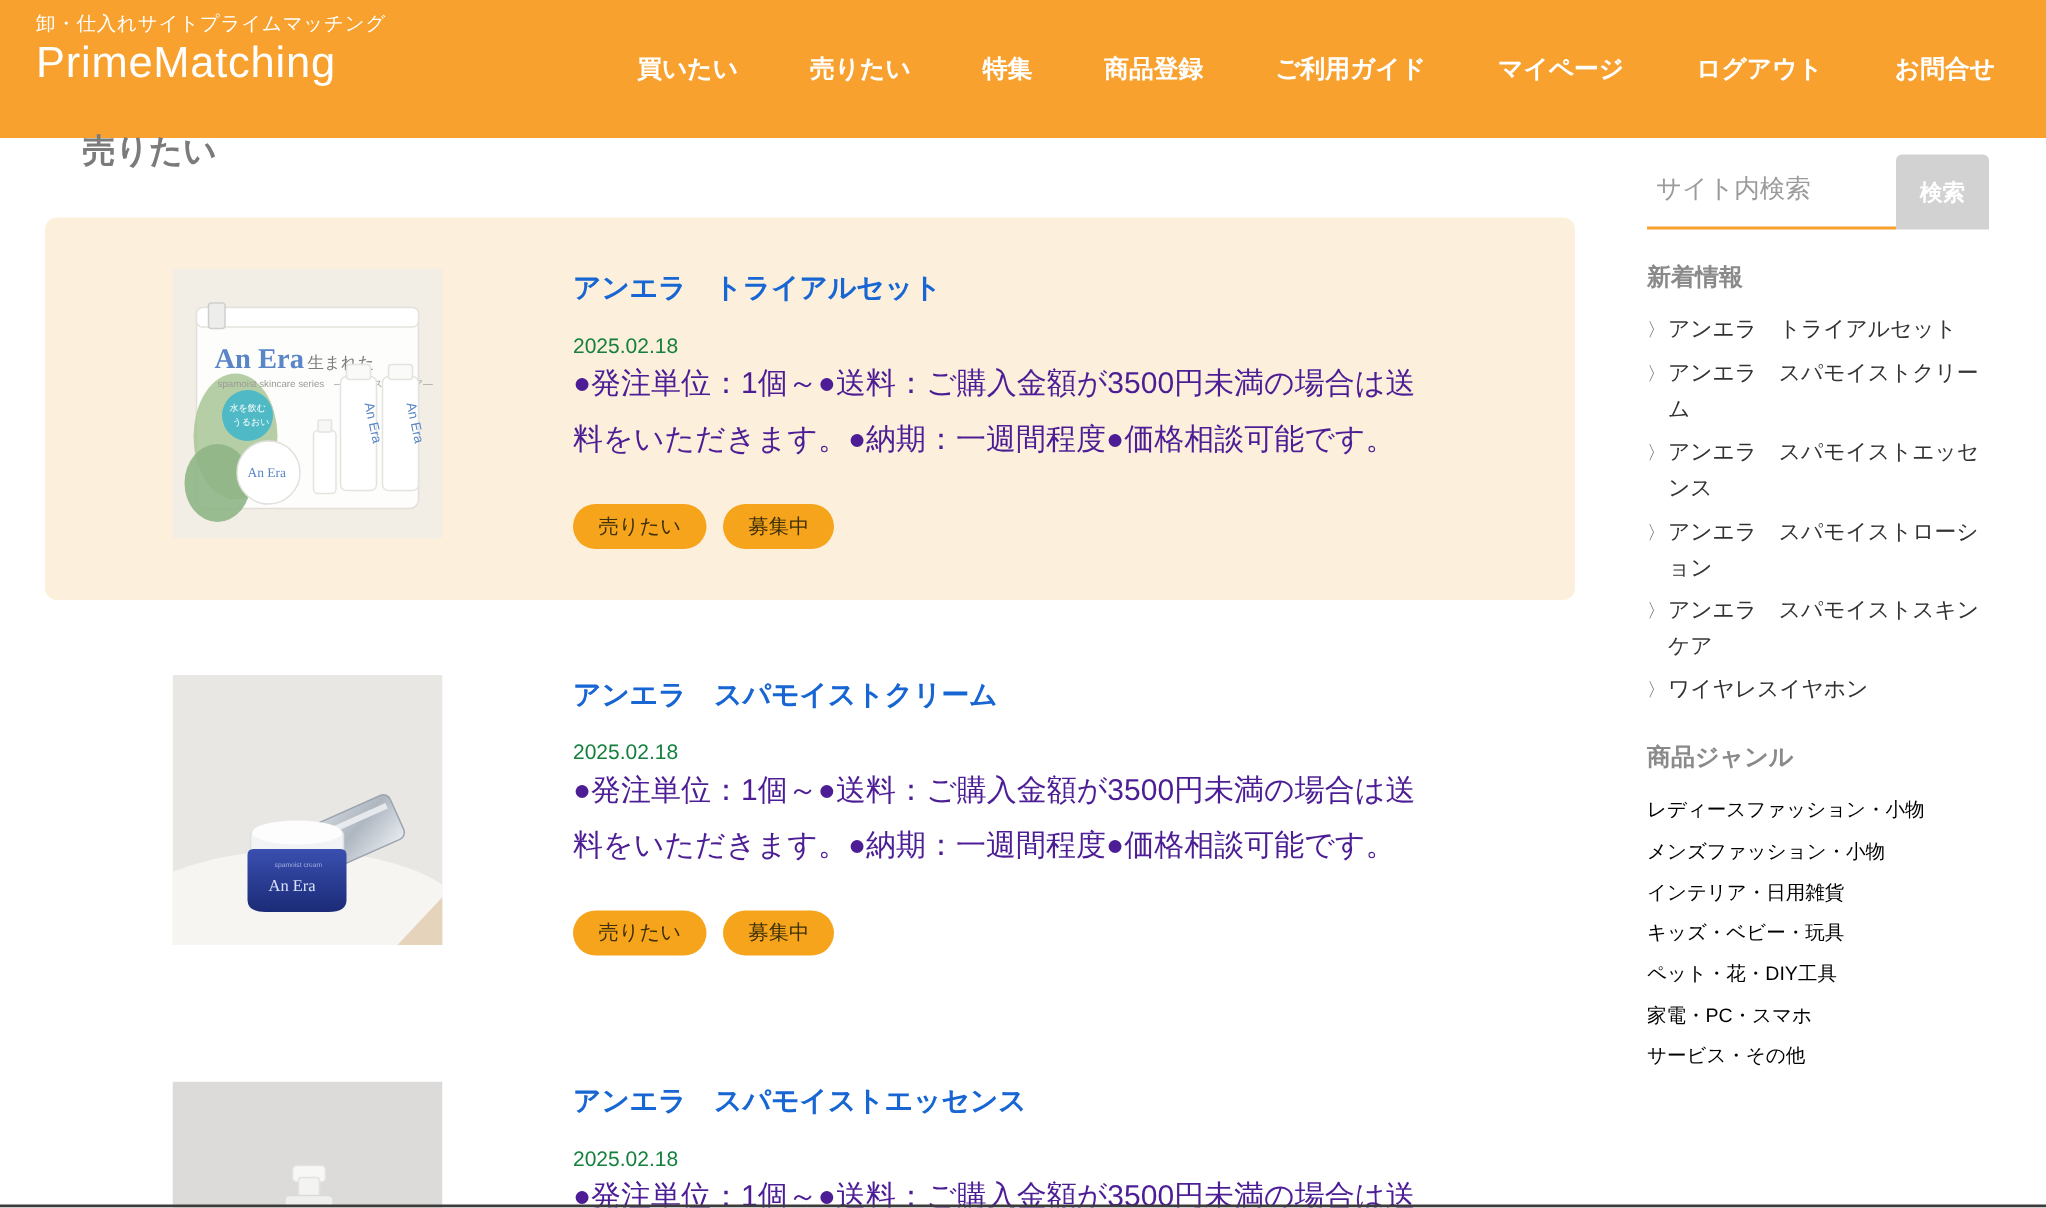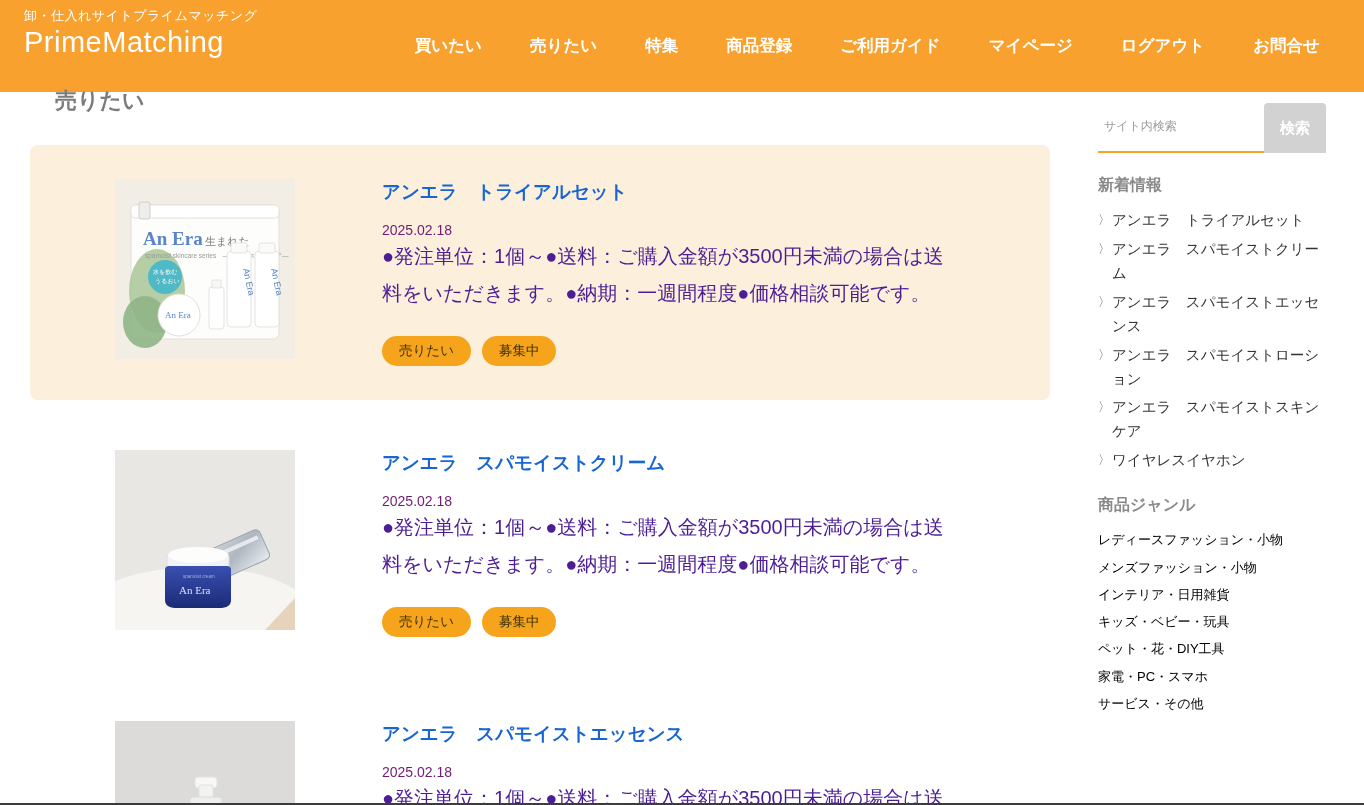--- a/index.html
+++ b/index.html
@@ -7,42 +7,42 @@
   body {
     font-family:"Liberation Sans","DejaVu Sans",sans-serif;
     background:#ffffff; color:#333; position:relative; overflow:hidden;
   }
 
   
   .header { height:92px; background:#F8A12E; display:flex; align-items:stretch; }
   .brand { padding:7px 0 0 24px; }
   .brand-tagline { color:#fff; font-size:13px; letter-spacing:.5px; }
   .brand-logo { color:#fff; font-size:29px; font-weight:normal; letter-spacing:.5px; margin-top:1px; }
-  .nav { margin-left:auto; display:flex; align-items:center; gap:48px; padding-right:44px; }
+  .nav { margin-left:auto; display:flex; align-items:center; gap:48px; padding-right:34px; }
   .nav-item { color:#fff; font-weight:bold; font-size:16.5px; cursor:pointer; white-space:nowrap; }
 
   
   .page-title { position:absolute; left:55px; top:86px; font-size:22px; font-weight:bold; color:#7b7b7b; }
 
   
   .main { position:absolute; left:30px; top:145px; width:1020px; }
   .product-row { display:flex; padding:34px 0 34px 85px; margin-bottom:16px; background:#fff; border-radius:8px; }
   .product-row.highlighted { background:#FCEFDB; }
   .product-image { width:180px; height:180px; flex:0 0 180px; cursor:pointer; display:block; }
   .product-info { margin-left:87px; width:578px; }
   .product-title { font-size:18.5px; font-weight:bold; color:#1766D3; cursor:pointer; }
-  .product-date { margin-top:18px; font-size:14px; color:#701a75; }
+  .product-date { margin-top:18px; font-size:14px; color:#15803d; }
   .product-desc { margin-top:0; font-size:20px; line-height:1.85; color:#4c1d95; }
   .badges { margin-top:24px; display:flex; gap:11px; }
   .badge { background:#F6A41C; color:#3d2f08; font-size:13.5px; padding:6px 17px; border-radius:16px; cursor:pointer; white-space:nowrap; }
 
   
   .sidebar { position:absolute; left:1098px; top:103px; width:228px; }
   .search-row { display:flex; height:50px; }
-  .search-input { flex:1; min-width:0; border:none; border-bottom:2px solid #F8A12E; font-size:12px; color:#14532d;
+  .search-input { flex:1; min-width:0; border:none; border-bottom:2px solid #F8A12E; font-size:17px; color:#14532d;
                   padding:0 6px 2px; background:transparent; outline:none; font-family:inherit; }
   .search-input::placeholder { color:#9b9b9b; }
   .search-btn { width:62px; background:#d2d2d2; color:#fff; border:none; font-size:15px; font-weight:bold;
                 border-radius:4px 4px 0 0; cursor:pointer; font-family:inherit; }
   .side-heading { color:#8a8a8a; font-weight:bold; font-size:16px; margin-top:22px; }
   .arrivals { margin-top:13px; }
   .arrival-item { position:relative; padding-left:14px; font-size:14.5px; color:#333; line-height:1.65; margin-bottom:5px; cursor:pointer; }
   .chev { position:absolute; left:0; top:1px; color:#666; font-size:12.5px; }
   .genres { margin-top:10px; }
   .genre-item { font-size:13px; color:#000000; line-height:2.1; cursor:pointer; white-space:nowrap; }

